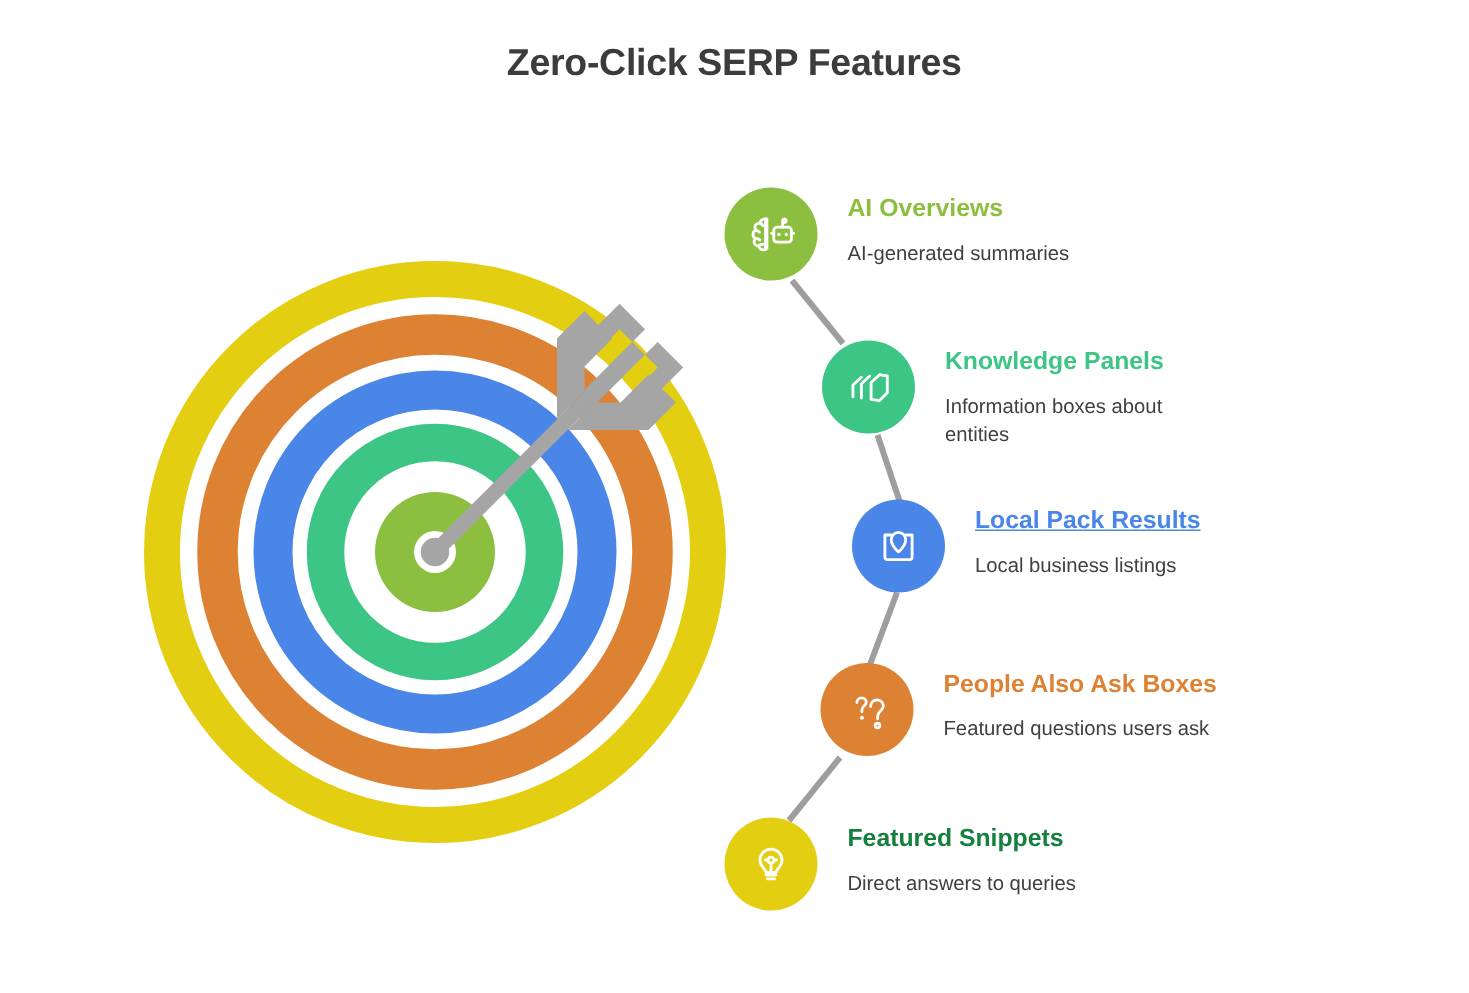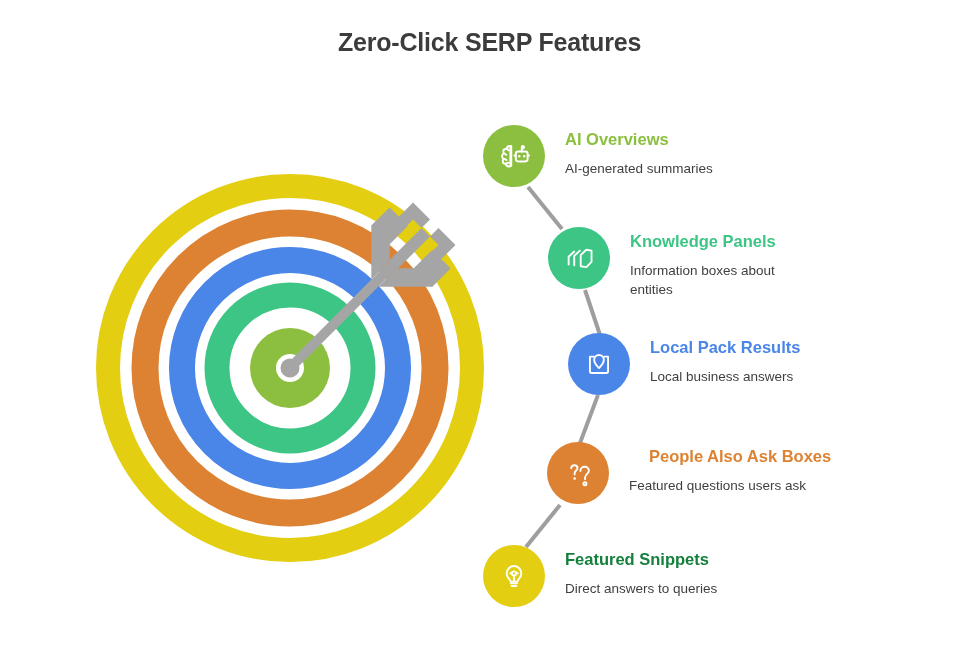--- a/index.html
+++ b/index.html
@@ -171,38 +171,38 @@
     <div class="feature-row" style="left:98px; top:228px;">
       <div class="feature-badge" style="background:#4a85e8;">
         <span>
           <svg width="38" height="38" viewBox="0 0 44 44" fill="none" stroke="#ffffff" stroke-width="2.2" stroke-linecap="round" stroke-linejoin="round">
             <path d="M16 13.5h-4.5v17a2 2 0 0 0 2 2h17a2 2 0 0 0 2-2v-17H28"></path>
             <path d="M22 11.5c-3.1 0-5.6 2.5-5.6 5.6 0 4.1 5.6 9.6 5.6 9.6s5.6-5.5 5.6-9.6c0-3.1-2.5-5.6-5.6-5.6z"></path>
           </svg>
         </span>
       </div>
       <div class="feature-text">
-        <div class="feature-title" style="color:#4a85e8;">Local Pack Results</div>
-        <div class="feature-desc">Local business answers</div>
+        <div class="feature-title" style="color:#4a85e8;text-decoration:underline;">Local Pack Results</div>
+        <div class="feature-desc">Local business listings</div>
       </div>
     </div>
 
     <div class="feature-row" style="left:77px; top:337px;">
       <div class="feature-badge" style="background:#dd8233;">
         <span>
           <svg width="38" height="38" viewBox="0 0 44 44" fill="none" stroke="#ffffff" stroke-width="2.2" stroke-linecap="round" stroke-linejoin="round">
             <path d="M14.2 16.6c0-2.1 1.6-3.6 3.6-3.6s3.6 1.5 3.6 3.4c0 2.6-3.3 3-3.3 5.9v1.4"></path>
             <circle cx="18.1" cy="28.4" r="1.5" fill="#ffffff" stroke="none"></circle>
             <path d="M24.8 19.6c0-2.8 2.2-4.9 4.9-4.9 2.8 0 4.9 2 4.9 4.6 0 3.5-4.4 4-4.4 8v1.9"></path>
             <circle cx="30.1" cy="34.4" r="1.8" fill="none"></circle>
           </svg>
         </span>
       </div>
       <div class="feature-text">
-        <div class="feature-title" style="color:#dd8233;margin-left:20px;">People Also Ask Boxes</div>
+        <div class="feature-title" style="color:#dd8233;">People Also Ask Boxes</div>
         <div class="feature-desc">Featured questions users ask</div>
       </div>
     </div>
 
     <div class="feature-row" style="left:13px; top:440px;">
       <div class="feature-badge" style="background:#e3ce11;">
         <span>
           <svg width="38" height="38" viewBox="0 0 44 44" fill="none" stroke="#ffffff" stroke-width="2.2" stroke-linecap="round" stroke-linejoin="round">
             <path d="M22 10.5c-4.7 0-8.5 3.8-8.5 8.5 0 3.3 1.9 5.3 3.2 6.8 .9 1 1.3 1.6 1.3 2.7h8c0-1.1 .4-1.7 1.3-2.7 1.3-1.5 3.2-3.5 3.2-6.8 0-4.7-3.8-8.5-8.5-8.5z"></path>
             <path d="M18.3 30.5h7.4M19.3 33.5h5.4"></path>

